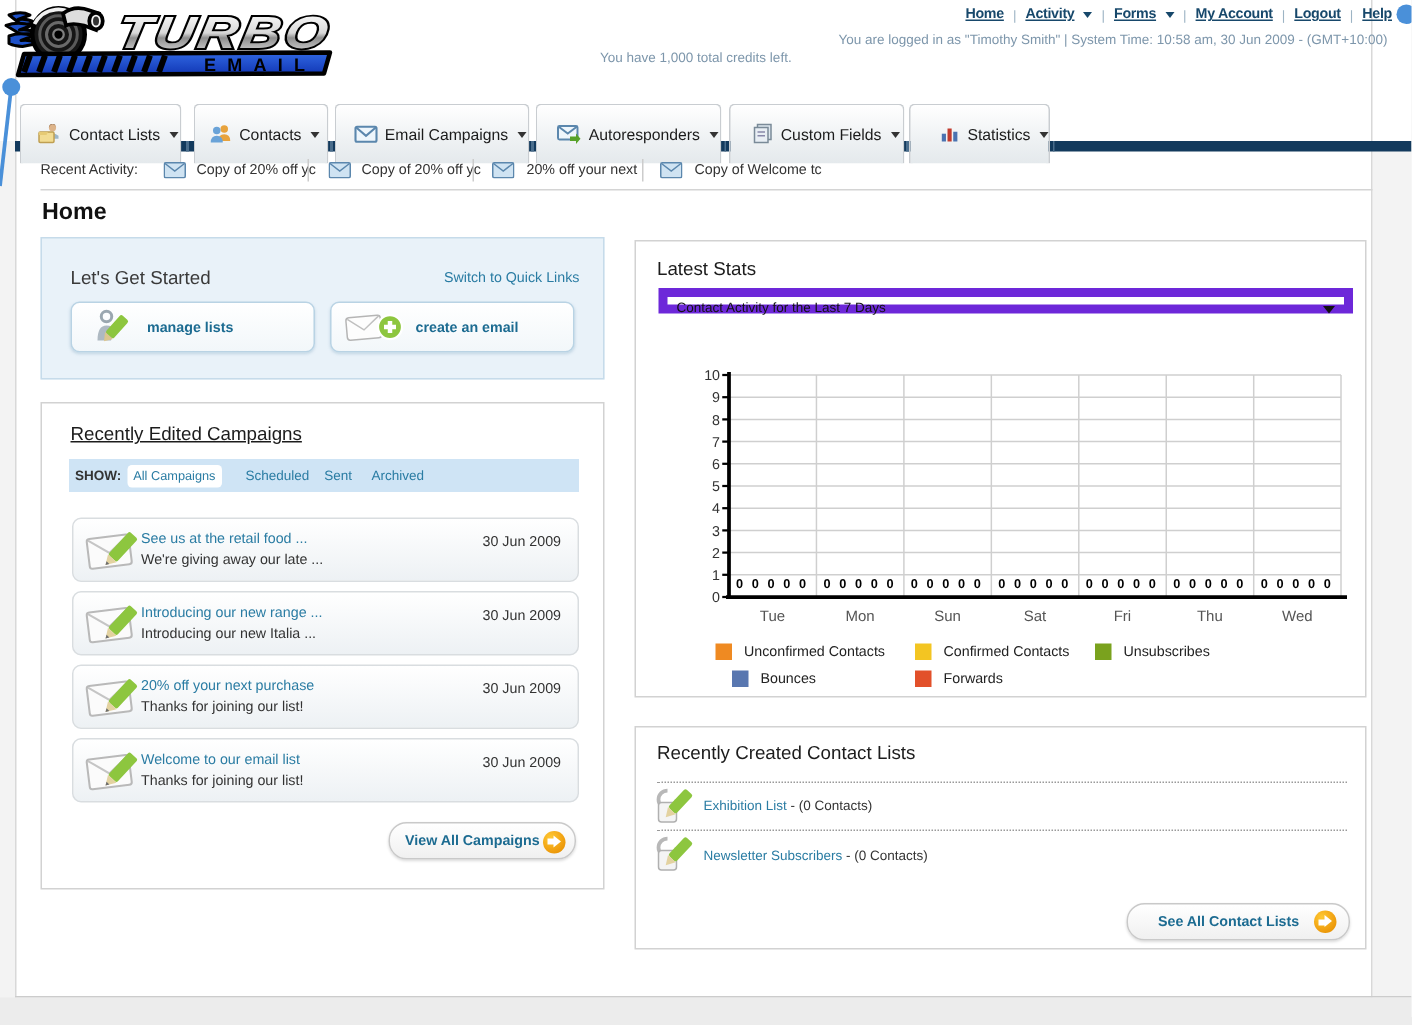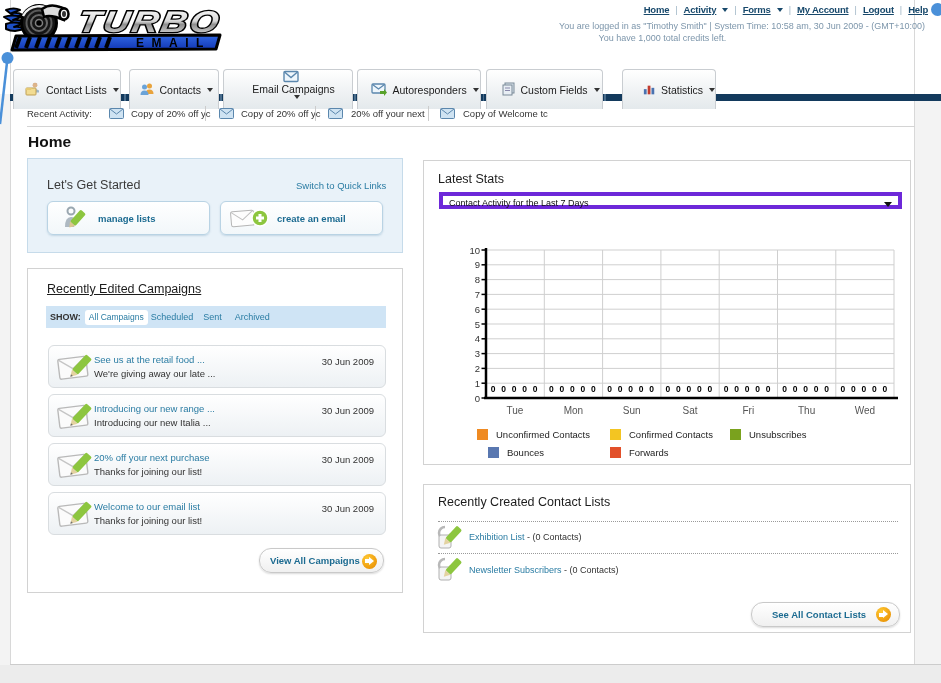--- a/index.html
+++ b/index.html
@@ -29,21 +29,21 @@
 #showbar { position:absolute; left:18px; top:37px; width:340px; height:22px; background:#cfe4f5; font-size:9px; display:flex; align-items:center; white-space:nowrap; }
 .pill { background:#fff; border-radius:3px; padding:2.5px 4px; color:#2a7ca3; font-size:8.5px; }
 .citem { position:absolute; left:20px; width:338px; height:43px; background:linear-gradient(#ffffff,#edf1f4); border:1px solid #d9dde0; border-radius:6px; }
 .ctitle { position:absolute; left:45px; top:8px; font-size:9.5px; color:#2a7ca3; white-space:nowrap; }
 .csub { position:absolute; left:45px; top:22px; font-size:9.5px; color:#333; white-space:nowrap; }
 .cdate { position:absolute; right:11px; top:10px; font-size:9.5px; color:#333; }
 .viewbtn { position:absolute; height:25px; background:linear-gradient(#ffffff,#f0f0f0); border:1px solid #c9c9c9; border-radius:12px; box-shadow:0 1px 2px rgba(0,0,0,.15); display:flex; align-items:center; font-size:9.5px; font-weight:bold; color:#1c6b91; white-space:nowrap; }
 .ocirc { display:inline-block; width:15px; height:15px; border-radius:50%; background:radial-gradient(circle at 35% 30%, #ffc933, #f0a010 60%, #e08a00); position:relative; }
 .ocirc:after { content:""; position:absolute; left:3px; top:5.5px; width:5px; height:4px; background:#fff; }
 .ocirc:before { content:""; position:absolute; left:7px; top:3px; border-left:5px solid #fff; border-top:4.5px solid transparent; border-bottom:4.5px solid transparent; z-index:2; }
-#sel { position:absolute; left:15px; top:31px; width:463px; height:17px; border:4px solid #6d28d9; background:#fff; font-size:9px; color:#111; line-height:15px; padding-left:6px; }
+#sel { position:absolute; left:15px; top:31px; width:463px; height:17px; border:6px solid #6d28d9; background:#fff; font-size:9px; color:#111; line-height:15px; padding-left:6px; }
 #sel .car { position:absolute; right:6px; top:6px; width:0; height:0; border-left:4px solid transparent; border-right:4px solid transparent; border-top:5px solid #111; }
 .leg { position:absolute; font-size:9.5px; color:#222; display:flex; align-items:center; white-space:nowrap; }
 .leg i { width:11px; height:11px; margin-right:8px; display:inline-block; }
 .dotline { position:absolute; left:14px; width:460px; border-top:1px dotted #9a9a9a; }
 .clitem { position:absolute; font-size:9px; color:#333; white-space:nowrap; }
 .clitem a { color:#2a7ca3; text-decoration:none; }
 </style>
 </head>
 <body>
 <div class="abs" id="hdrwhite"></div>
@@ -115,61 +115,61 @@
     <span style="width:0;height:0;border-left:3.5px solid transparent;border-right:3.5px solid transparent;border-top:4px solid #17486b;"></span>
     <span class="sep">|</span>
   <a class="navlink">My Account</a>
     <span class="sep">|</span>
   <a class="navlink">Logout</a>
     <span class="sep">|</span>
   <a class="navlink">Help</a>
 </div>
 <div class="abs" style="left:931px;top:3px;width:13px;height:13px;border-radius:50%;background:#4a90d9;"></div>
 <div class="abs subtxt" style="left:400px;top:21px;width:525px;text-align:right;">You are logged in as "Timothy Smith" | System Time: 10:58 am, 30 Jun 2009 - (GMT+10:00)</div>
-<div class="abs subtxt" style="left:400px;top:33px;width:525px;text-align:center;">You have 1,000 total credits left.</div>
+<div class="abs subtxt" style="left:400px;top:33px;width:525px;text-align:left;">You have 1,000 total credits left.</div>
 
 <div class="tab" style="left:13px;width:108px;padding-left:11px;">
   <svg width="16" height="15" viewBox="0 0 16 15">
       <circle cx="10" cy="3.2" r="2.4" fill="#ddb48a"></circle>
       <path d="M7.6 3.2 A2.4 2.4 0 0 1 12.4 3 L12 1.6 L10 0.8 L8.2 1.6 Z" fill="#8a5d36"></path>
       <path d="M6 8.5 Q10 5.5 14 8.5 L14 10.5 L6 10.5 Z" fill="#9db6c8"></path>
       <rect x="1" y="6" width="10" height="7" rx="0.8" fill="#f2dc92" stroke="#bf9f52"></rect>
       <path d="M1 8 L6 8 L7 6 L1 6 Z" fill="#e6ca74"></path>
     </svg>
   Contact Lists<span class="car"></span></div>
 <div class="tab" style="left:128.5px;width:90px;padding-left:9px;">
   <svg width="16" height="15" viewBox="0 0 16 15">
       <circle cx="10.5" cy="4" r="2.5" fill="#e8a33d"></circle>
       <path d="M6.5 12 Q6.5 7.5 10.5 7.5 Q14.5 7.5 14.5 12 Z" fill="#e8a33d"></path>
       <circle cx="5.5" cy="5" r="2.5" fill="#6aa3d8"></circle>
       <path d="M1.5 13 Q1.5 8.5 5.5 8.5 Q9.5 8.5 9.5 13 Z" fill="#6aa3d8"></path>
     </svg>
   Contacts<span class="car"></span></div>
-<div class="tab" style="left:222.5px;width:130px;padding-left:12px;flex-direction:column;">
+<div class="tab" style="left:222.5px;width:130px;padding-left:12px;">
   <svg width="16" height="13" viewBox="0 0 16 13">
       <rect x="1" y="1.5" width="14" height="10" rx="1" fill="#eef6fc" stroke="#5b87ad" stroke-width="1.4"></rect>
       <path d="M1.5 2 L8 7.5 L14.5 2" fill="none" stroke="#5b87ad" stroke-width="1.4"></path>
     </svg>
   Email Campaigns<span class="car"></span></div>
 <div class="tab" style="left:356.5px;width:124px;padding-left:13px;">
   <svg width="17" height="14" viewBox="0 0 17 14">
       <rect x="1" y="1" width="13" height="9" rx="1" fill="#eef6fc" stroke="#5b87ad" stroke-width="1.3"></rect>
       <path d="M1.5 1.5 L7.5 6 L13.5 1.5" fill="none" stroke="#5b87ad" stroke-width="1.3"></path>
       <path d="M9 8 L13 8 L13 6 L16 9.5 L13 13 L13 11 L9 11 Z" fill="#58a22a"></path>
     </svg>
   Autoresponders<span class="car"></span></div>
 <div class="tab" style="left:485.5px;width:117px;padding-left:14px;text-align:right;">
   <svg width="15" height="15" viewBox="0 0 15 15">
       <rect x="4" y="1" width="9" height="10" fill="#dce6ee" stroke="#7a8a98"></rect>
       <rect x="2" y="3" width="9" height="10" fill="#e8eef4" stroke="#7a8a98"></rect>
       <line x1="4" y1="6" x2="9" y2="6" stroke="#88a"></line>
       <line x1="4" y1="8.5" x2="9" y2="8.5" stroke="#88a"></line>
     </svg>
   Custom Fields<span class="car"></span></div>
-<div class="tab" style="left:622px;width:94px;padding-left:20px;">
+<div class="tab" style="left:606px;width:94px;padding-left:20px;">
   <svg width="15" height="14" viewBox="0 0 15 14">
       <rect x="1" y="6" width="3.2" height="6" fill="#4a72b0"></rect>
       <rect x="5.4" y="2" width="3.2" height="10" fill="#c23b2e"></rect>
       <rect x="9.8" y="4.5" width="3.2" height="7.5" fill="#4a72b0"></rect>
     </svg>
   Statistics<span class="car"></span></div>
 
 <div class="abs" id="ra">
   <span class="raitem" style="left:0;">Recent Activity:</span>
   <svg class="raitem" style="left:82px;top:5px" width="15" height="11" viewBox="0 0 15 11">
@@ -224,21 +224,21 @@
         </g>
       </svg>
     manage lists</div>
 </div>
 
 <div class="panel" id="pB" style="left:27px;top:268px;width:376px;height:325px;">
   <div class="ptitle" style="left:19px;top:13px;text-decoration:underline;">Recently Edited Campaigns</div>
   <div id="showbar">
       <span style="margin-left:4px;font-weight:bold;color:#333;font-size:9px;">SHOW:</span>
     <span class="pill" style="margin-left:4px;">All Campaigns</span>
-    <a class="teal" style="margin-left:3px;text-decoration:none;">Scheduled</a>
+    <a class="teal" style="margin-left:16px;text-decoration:none;">Scheduled</a>
     <a class="teal" style="margin-left:10px;text-decoration:none;">Sent</a>
     <a class="teal" style="margin-left:13px;text-decoration:none;">Archived</a>
   </div>
   <div class="citem" style="top:76px;">
     <svg class="abs" style="left:7px;top:5px" width="40" height="35" viewBox="0 0 44 36">
         <g transform="rotate(-7 20 17)">
           <rect x="3" y="6" width="31" height="22" rx="2" fill="#fbfbfb" stroke="#b9b9b9" stroke-width="1.5"></rect>
           <path d="M4 7 L18.5 18 L33 7" fill="none" stroke="#c5c5c5" stroke-width="1.5"></path>
         </g>
         <g transform="rotate(43 26 16)">

